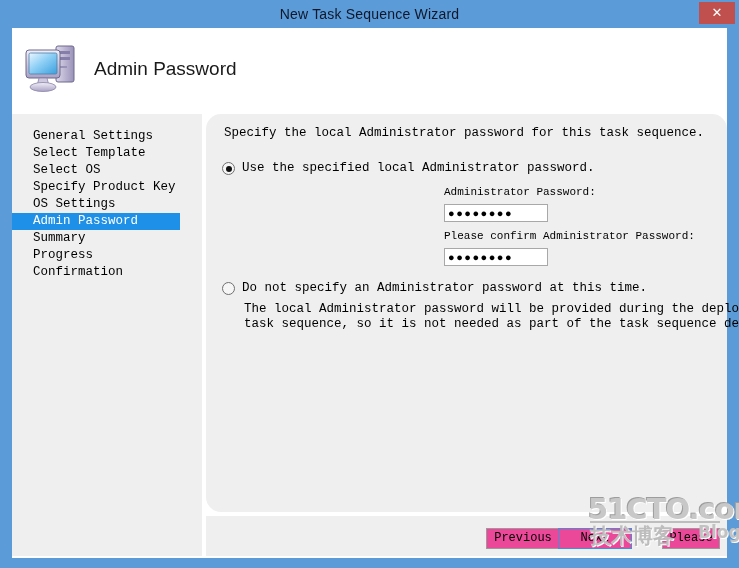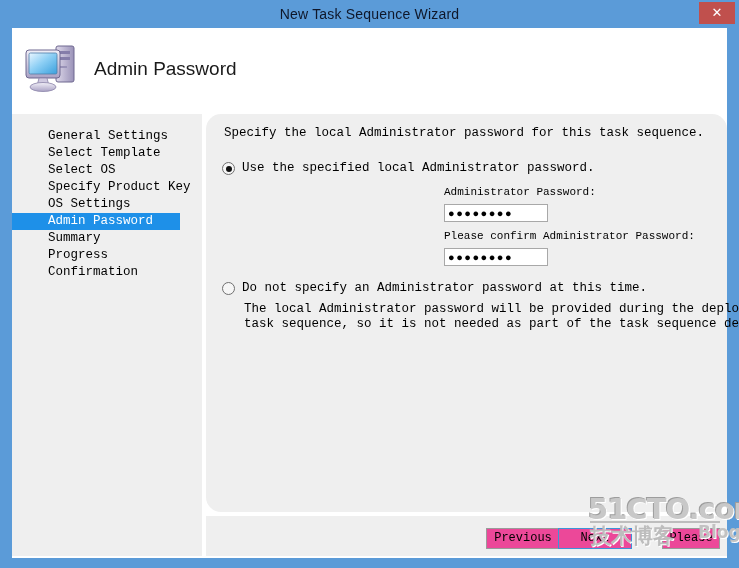--- a/index.html
+++ b/index.html
@@ -110,21 +110,21 @@
   }
   .sidebar-list {
     position: absolute;
     left: 0;
     top: 14px;
     width: 190px;
   }
   .sidebar-item {
     height: 17px;
     line-height: 17px;
-    padding-left: 36px;
+    padding-left: 21px;
     font-family: "Liberation Mono", monospace;
     font-size: 12.5px;
     color: #000000;
     white-space: nowrap;
     cursor: default;
     box-sizing: border-box;
   }
   .sidebar-item.selected {
     background: #1e90e8;
     color: #ffffff;

